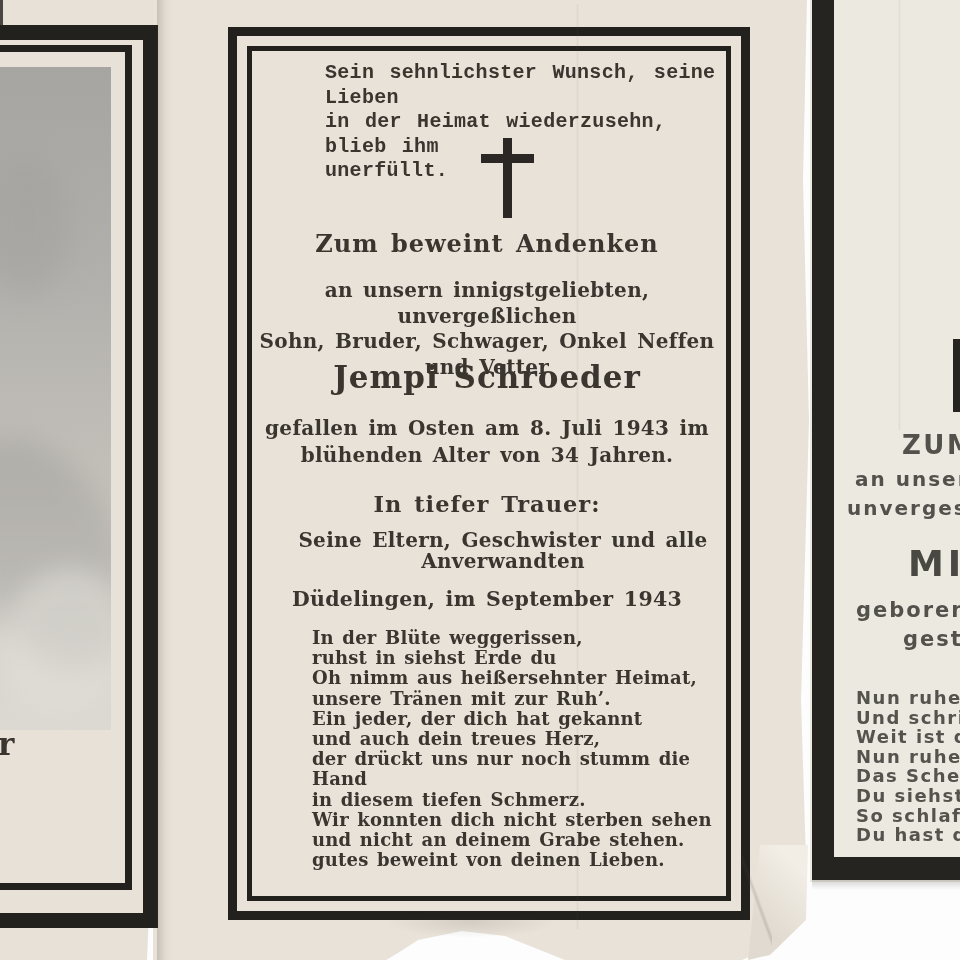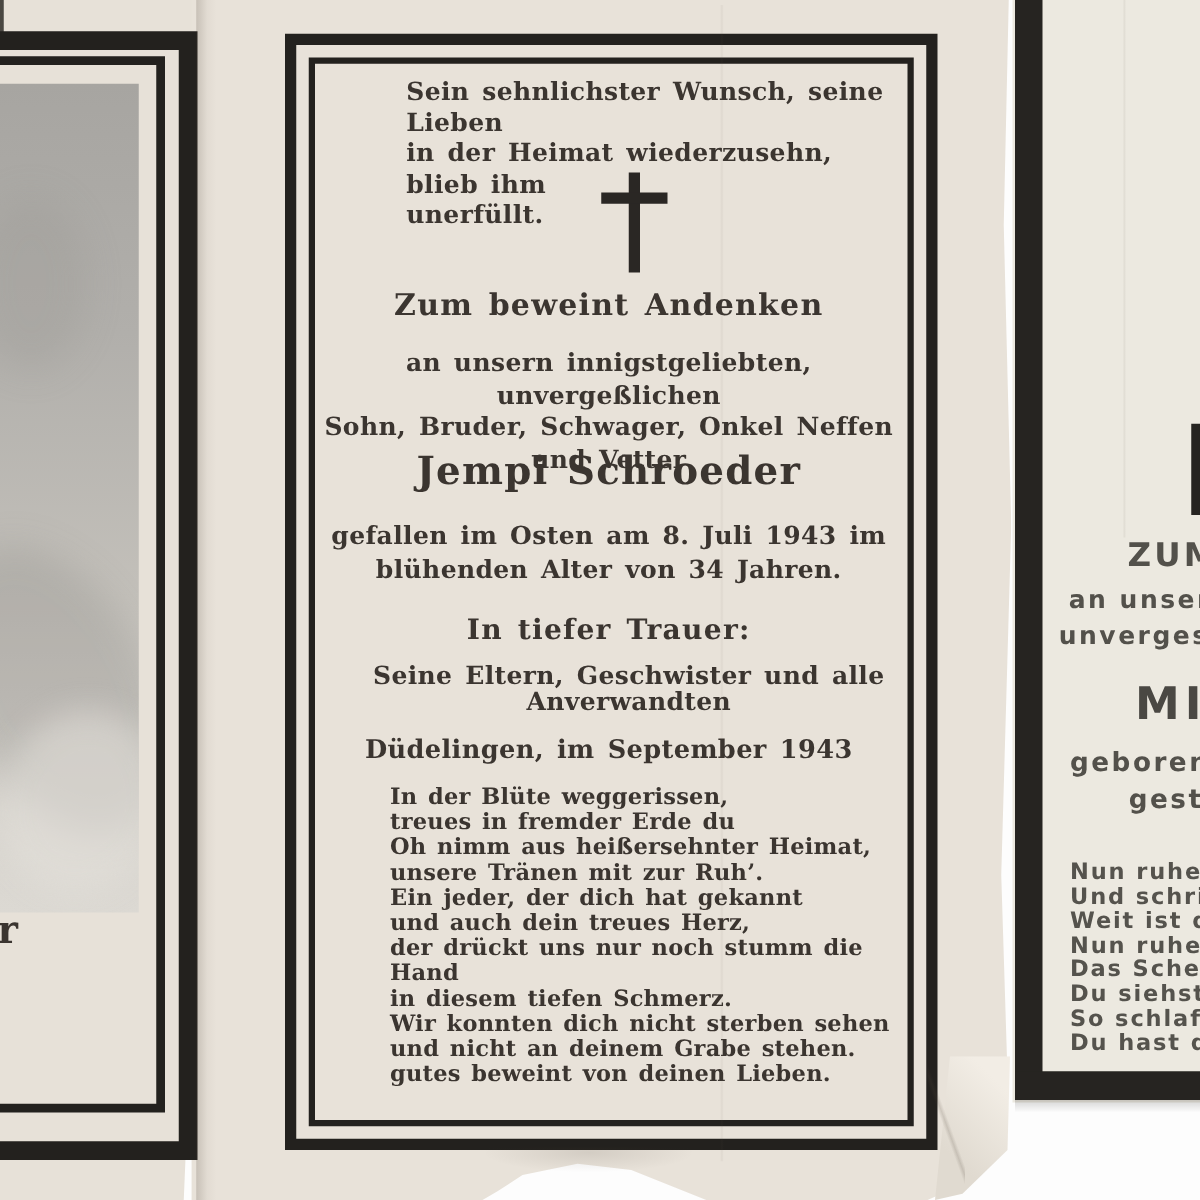--- a/index.html
+++ b/index.html
@@ -47,21 +47,21 @@
     border-radius:50%;filter:blur(14px);}
   .lc-name-frag{left:-2px;top:726px;font-size:31px;font-weight:700;color:#3a342e;}
 
   
   .cc-frame-outer{left:228px;top:27px;width:504px;height:875px;border:9px solid #23211e;}
   .cc-frame-inner{left:247px;top:46px;width:474px;height:845px;border:5px solid #23211e;}
 
   
   .cc-text{color:#3b3530;letter-spacing:.3px;word-spacing:3px;}
   .cc-content{left:253px;top:0;width:468px;height:960px;}
-  .cc-intro{left:72px;top:61px;font-size:20px;font-weight:700;line-height:24.6px;text-align:left;}
+  .cc-intro{left:72px;top:61px;font-size:20px;font-weight:700;line-height:24.6px;text-align:left;font-family:Liberation Mono, monospace;}
   .cross-v{left:250px;top:138px;width:9px;height:80px;background:#2a2724;}
   .cross-h{left:228px;top:154px;width:53px;height:9px;background:#2a2724;}
   .cc-heading{left:0;right:0;top:229px;text-align:center;font-size:24px;font-weight:700;letter-spacing:1px;}
   .cc-dedication{left:0;right:0;top:278px;text-align:center;font-size:20px;font-weight:700;line-height:25.5px;}
   .cc-name{left:0;right:0;top:359px;text-align:center;font-size:31px;font-weight:700;letter-spacing:1px;}
   .cc-death{left:0;right:0;top:415px;text-align:center;font-size:20px;font-weight:700;line-height:26.5px;}
   .cc-trauer{left:0;right:0;top:491px;text-align:center;font-size:22.5px;font-weight:700;letter-spacing:1px;}
   .cc-mourners{left:0;right:0;top:530px;text-align:center;font-size:20px;font-weight:700;line-height:21px;margin-left:32px;}
   .cc-place{left:0;right:0;top:587px;text-align:center;font-size:20.5px;font-weight:700;}
   .cc-poem{left:59px;top:628px;font-size:18px;font-weight:700;line-height:20.2px;text-align:left;
@@ -131,21 +131,21 @@
 
     <div class="abs cc-mourners cc-text">
       <div>Seine Eltern, Geschwister und alle</div>
       <div>Anverwandten</div>
     </div>
 
     <div class="abs cc-place cc-text">Düdelingen, im September 1943</div>
 
     <div class="abs cc-poem cc-text">
       <div>In der Blüte weggerissen,</div>
-      <div>treues in fremder Erde du</div>
+      <div>ruhst in siehst Erde du</div>
       <div>Oh nimm aus heißersehnter Heimat,</div>
       <div>unsere Tränen mit zur Ruh’.</div>
       <div>Ein jeder, der dich hat gekannt</div>
       <div>und auch dein treues Herz,</div>
       <div>der drückt uns nur noch stumm die Hand</div>
       <div>in diesem tiefen Schmerz.</div>
       <div>Wir konnten dich nicht sterben sehen</div>
       <div>und nicht an deinem Grabe stehen.</div>
       <div>gutes beweint von deinen Lieben.</div>
     </div>

